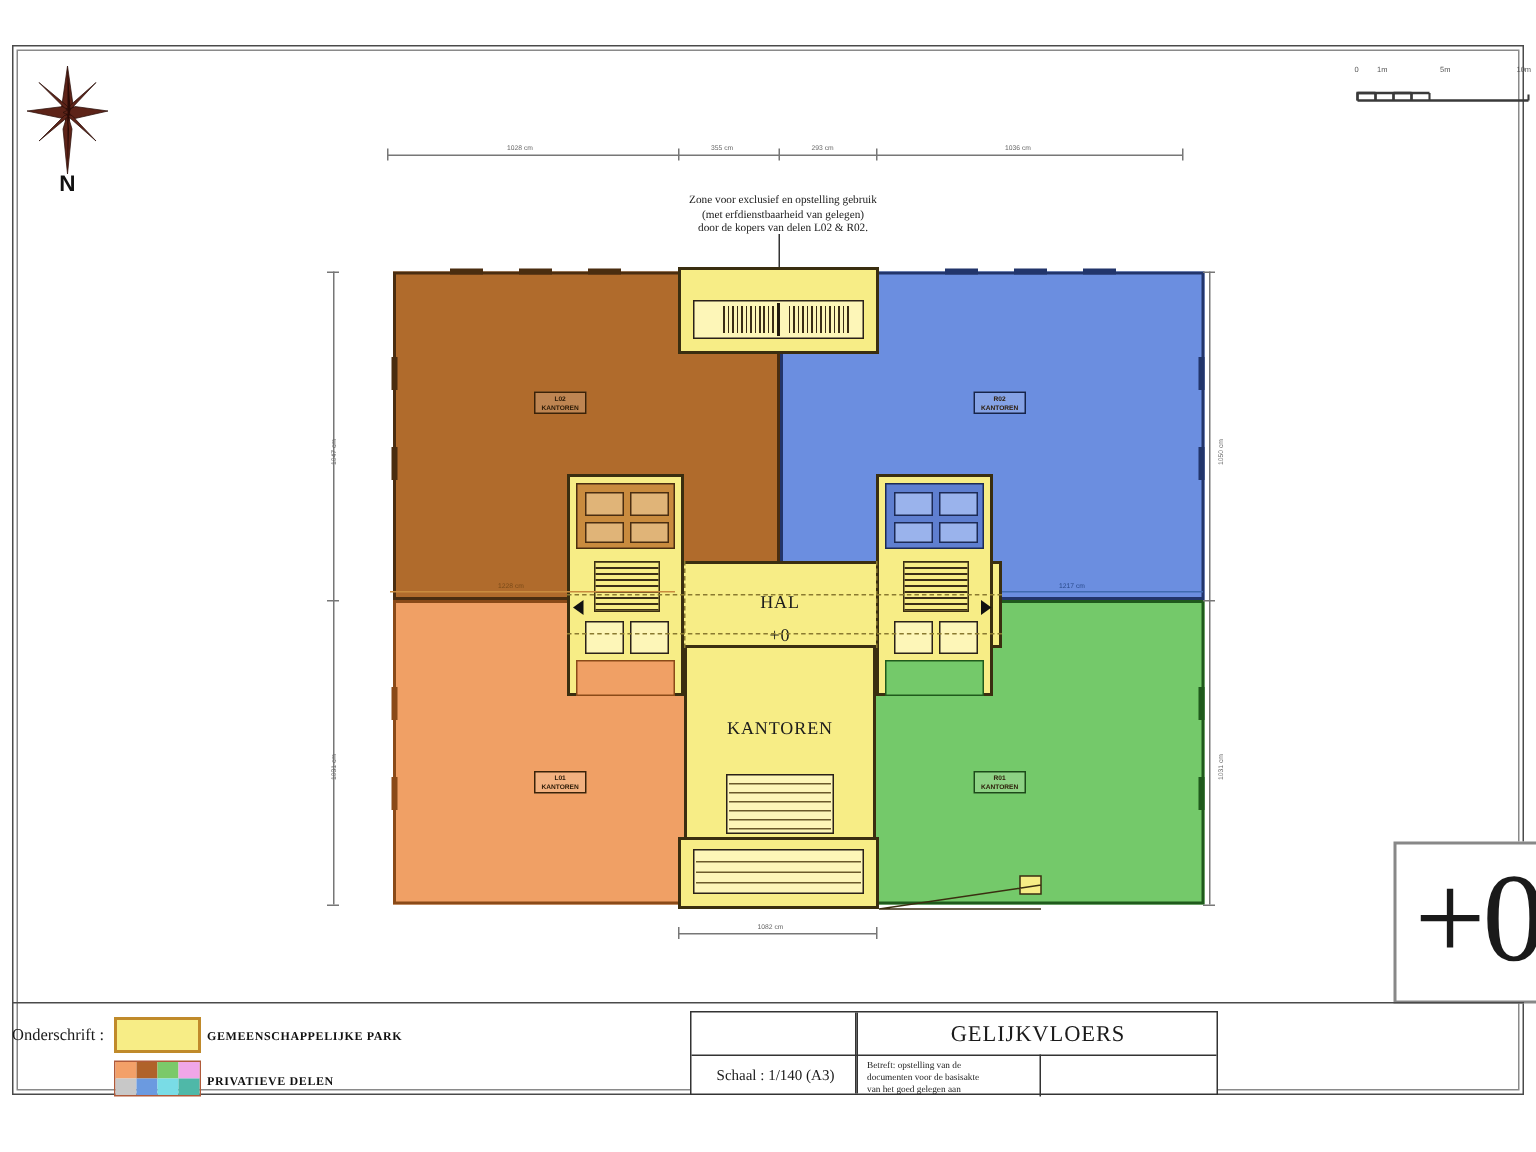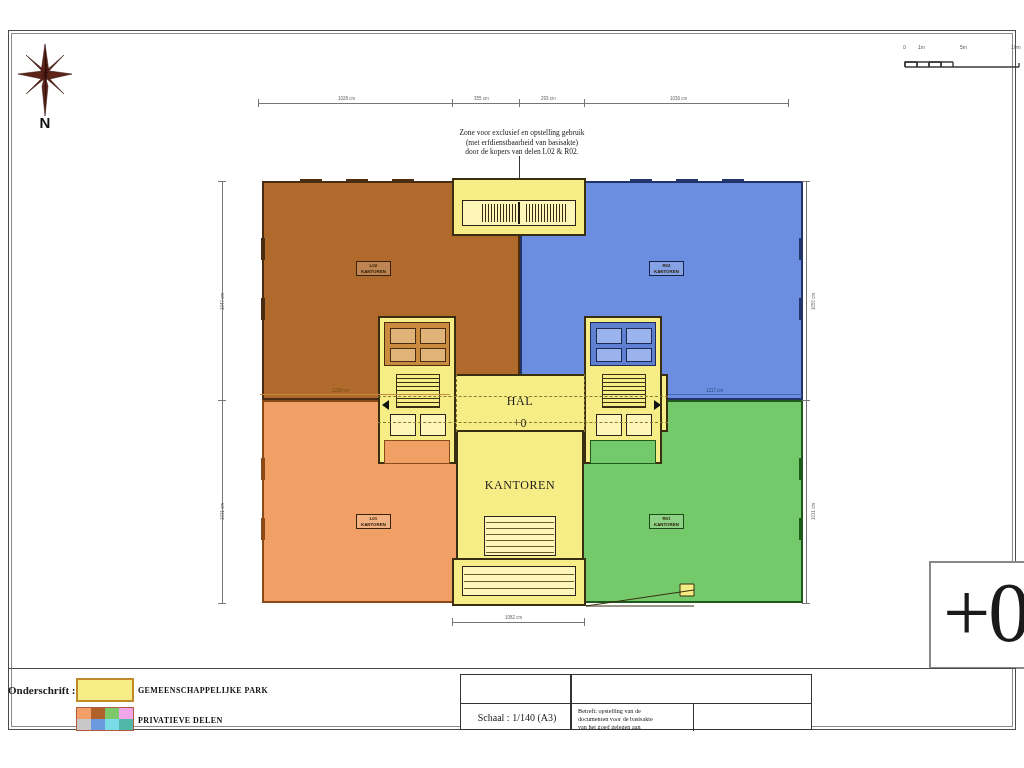--- a/index.html
+++ b/index.html
@@ -72,21 +72,21 @@
            font-size:18px;font-weight:400;letter-spacing:.2px;white-space:nowrap;}
 
   
   .level-badge{position:absolute;left:929px;top:561px;width:120px;height:108px;
                border:2px solid #888;background:#fff;box-sizing:border-box;
                overflow:hidden;}
   .level-badge span{position:absolute;left:12px;top:-4px;font-size:84px;
                     font-weight:400;line-height:108px;letter-spacing:-2px;}
 
   
-  .legend{position:absolute;left:8px;top:674px;width:450px;height:56px;font-weight:bold;}
+  .legend{position:absolute;left:8px;top:674px;width:450px;height:56px;}
   .legend .onder{position:absolute;left:0;top:10px;font-size:11px;}
   .sw-yellow{position:absolute;left:76px;top:678px;width:58px;height:24px;
              background:#f7ed86;border:2px solid #c08a2a;box-sizing:border-box;}
   .sw-grid{position:absolute;left:76px;top:707px;width:58px;height:24px;
            display:grid;grid-template-columns:repeat(4,1fr);grid-template-rows:repeat(2,1fr);
            border:1px solid #b05a3a;box-sizing:border-box;}
   .sw-grid i{display:block;}
   .lg-txt{position:absolute;font-family:"Liberation Serif",serif;font-size:8px;
           font-weight:700;letter-spacing:.4px;color:#111;}
 
@@ -142,21 +142,21 @@
     <svg style="position:absolute;left:0;top:11px;" width="118" height="16" viewBox="0 0 118 16">
       <path d="M2,12 L2,7 L14,7 L14,12 L26,12 L26,7 L38,7 L38,12 L50,12 L50,12
                M2,12 L14,12 M14,7 L26,7 M26,12 L38,12 M38,7 L50,7 M50,12 L116,12" fill="none" stroke="#3a3a3a" stroke-width="1.6"></path>
       <path d="M2,7 L2,12 M14,7 L14,12 M26,7 L26,12 M38,7 L38,12 M50,7 L50,12 M116,8 L116,12" fill="none" stroke="#3a3a3a" stroke-width="1.4"></path>
       <path d="M2,7 L14,7 M26,7 L38,7" fill="none" stroke="#3a3a3a" stroke-width="1.6"></path>
     </svg>
   </div>
 
   <div class="note">
     <div>Zone voor exclusief en opstelling gebruik</div>
-    <div>(met erfdienstbaarheid van basisakte)</div>
+    <div>(met erfdienstbaarheid van gelegen)</div>
     <div>door de kopers van delen L02 &amp; R02.</div>
   </div>
   <div class="note-leader"></div>
 
   <div>
     <div class="dimline" style="left:258px;top:103px;width:530px;height:1px;"></div>
     <div class="dimline" style="left:258px;top:99px;width:1px;height:8px;"></div>
     <div class="dimline" style="left:452px;top:99px;width:1px;height:8px;"></div>
     <div class="dimline" style="left:519px;top:99px;width:1px;height:8px;"></div>
     <div class="dimline" style="left:584px;top:99px;width:1px;height:8px;"></div>
@@ -335,20 +335,21 @@
     <i style="background:#79dce6"></i>
       <i style="background:#4fb8a8"></i>
   </div>
   <div class="lg-txt" style="left:138px;top:716px;">PRIVATIEVE DELEN</div>
 
   <div class="tblock">
     <div class="tb-c" style="left:0;top:0;width:110px;height:100%;"></div>
     <div class="tb-c" style="left:110px;top:0;width:0;height:100%;"></div>
     <div class="tb-c" style="left:232px;top:28px;width:0;height:28px;"></div>
     <div class="tb-rowline" style="top:28px;"></div>
+    <div class="tb-floor">GELIJKVLOERS</div>
     <div class="tb-scale">Schaal : 1/140 (A3)</div>
     <div class="tb-betreft">
       <div>Betreft: opstelling van de</div>
       <div>documenten voor de basisakte</div>
       <div>van het goed gelegen aan</div>
     </div>
   </div>
 
 </div>
 

